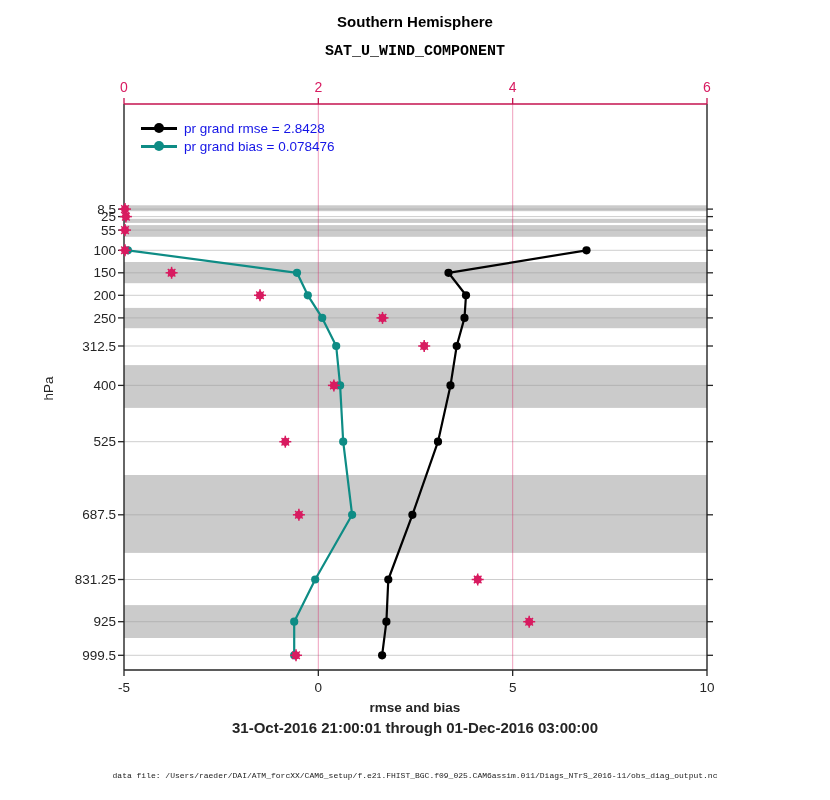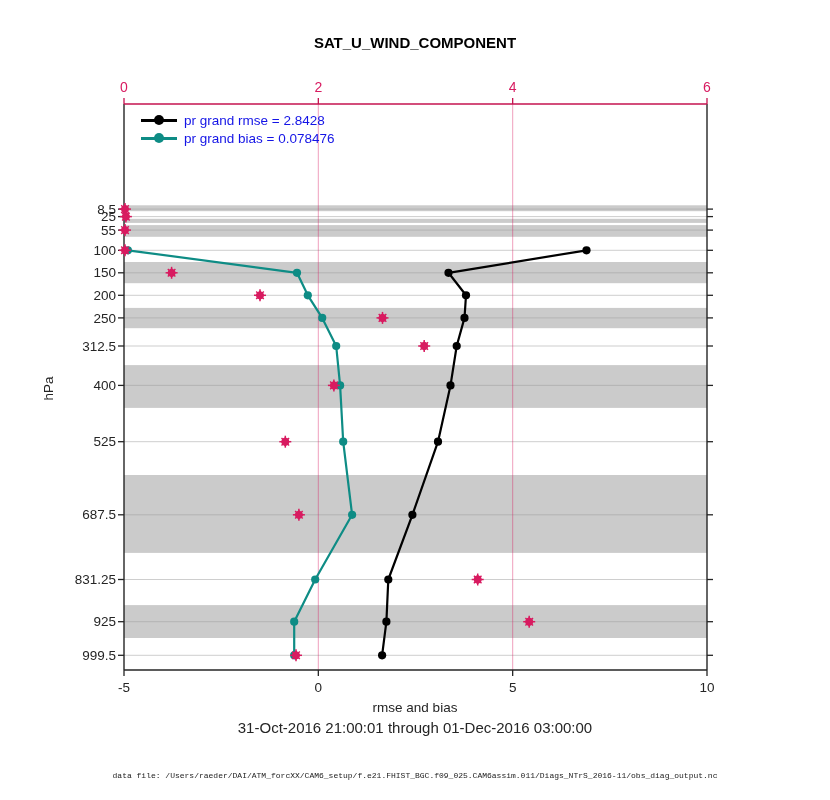--- a/index.html
+++ b/index.html
@@ -2,37 +2,38 @@
 <html><head>
 <meta charset="utf-8">
 <style>
   html,body{margin:0;padding:0;background:#ffffff;}
   .fig{position:relative;width:830px;height:800px;background:#ffffff;overflow:hidden;
        font-family:"Liberation Sans", sans-serif;color:#1a1a1a;}
   .ctr{position:absolute;left:0;width:830px;text-align:center;white-space:pre;}
   .title{font-weight:bold;font-size:15px;color:#000;}
   .obslabel{font-size:14px;color:#D81B60;}
   .xlabel{font-size:13.5px;color:#252525;}
-  .dateline{font-size:15px;color:#252525;}
+  .dateline{font-size:15px;color:#252525;font-weight:bold;}
   .datafile{font-size:8px;color:#222;letter-spacing:0px;font-family:Liberation Mono, monospace;}
   .ylabel{position:absolute;left:36px;top:381px;font-size:13.5px;color:#252525;
           transform:rotate(-90deg);transform-origin:center;}
-  .legend{position:absolute;left:141px;top:111px;}
+  .legend{position:absolute;left:141px;top:119px;}
   .legend-row{display:flex;align-items:center;height:18px;}
   .swatch{position:relative;width:36px;height:3px;margin-right:7px;}
   .swatch .dot{position:absolute;left:13px;top:-3.5px;width:10px;height:10px;border-radius:50%;}
   .legend-label{font-size:13.5px;color:#1414E6;}
   svg text{font-family:"Liberation Sans", sans-serif;}
 </style>
 </head>
 <body>
 
 <div class="fig">
 
-  <div class="ctr title" style="top:34px;">SAT_U_WIND_COMPONENT</div>
+  <div class="ctr title" style="top:13px;">Southern Hemisphere</div>
+  <div class="ctr title" style="top:43px;font-family:Liberation Mono, monospace;">SAT_U_WIND_COMPONENT</div>
 
   <svg id="chart-svg" width="830" height="800" style="position:absolute;left:0;top:0;">
       <rect x="124" y="205.3" width="583" height="5.9" fill="#CBCBCB"></rect>
       <rect x="124" y="218.8" width="583" height="4.1" fill="#CBCBCB"></rect>
       <rect x="124" y="225.1" width="583" height="11.7" fill="#CBCBCB"></rect>
       <rect x="124" y="262.0" width="583" height="21.2" fill="#CBCBCB"></rect>
       <rect x="124" y="307.9" width="583" height="20.3" fill="#CBCBCB"></rect>
       <rect x="124" y="365.1" width="583" height="42.8" fill="#CBCBCB"></rect>
       <rect x="124" y="475.0" width="583" height="77.9" fill="#CBCBCB"></rect>
       <rect x="124" y="605.1" width="583" height="32.9" fill="#CBCBCB"></rect>
@@ -262,17 +263,17 @@
     <div class="legend-row">
       <span class="swatch" id="sw1" style="background: rgb(14, 140, 133);">
           <span class="dot" style="background: rgb(14, 140, 133);"></span>
         </span>
       <span class="legend-label" style="color: rgb(20, 20, 230);">pr grand bias = 0.078476</span>
     </div>
   </div>
 
   <div class="ylabel">hPa</div>
 
-  <div class="ctr xlabel" style="top:700px;">rmse and bias</div>
+  <div class="ctr xlabel" style="top:700px;font-weight:bold;">rmse and bias</div>
   <div class="ctr dateline" style="top:719px;">31-Oct-2016 21:00:01 through 01-Dec-2016 03:00:00</div>
   <div class="ctr datafile" style="top:771px;">data file: /Users/raeder/DAI/ATM_forcXX/CAM6_setup/f.e21.FHIST_BGC.f09_025.CAM6assim.011/Diags_NTrS_2016-11/obs_diag_output.nc</div>
 
 </div>
 
 </body></html>

